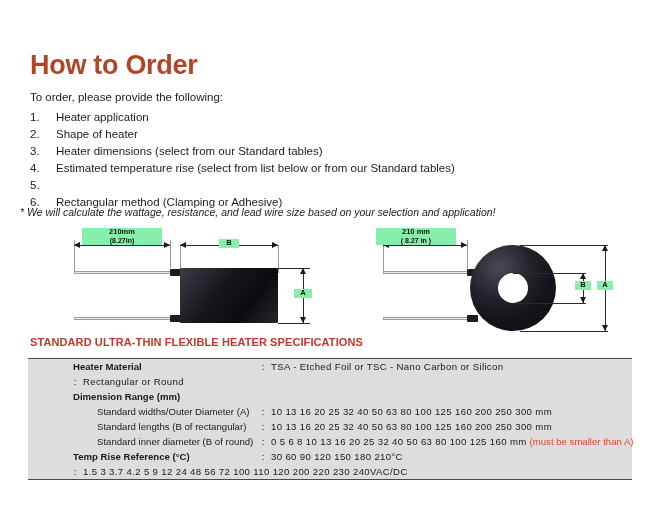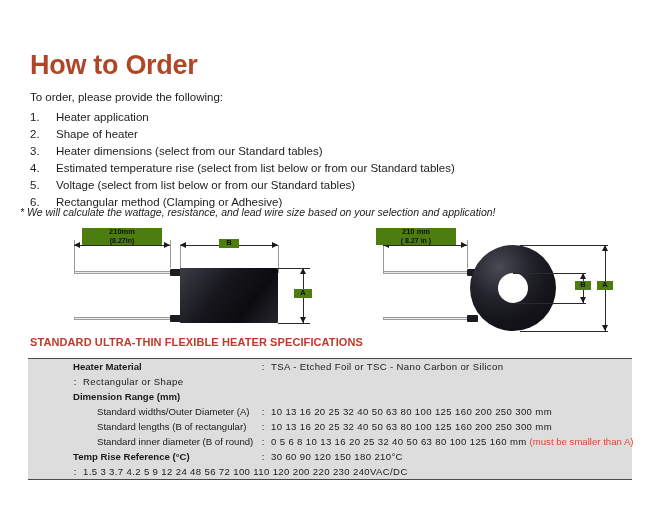--- a/index.html
+++ b/index.html
@@ -72,21 +72,21 @@
   }
 
   
   .dim-label {
     position: absolute;
     font-size: 7.5px;
     font-weight: bold;
     color: #111;
     text-align: center;
     line-height: 1.15;
-    background: #4d7c0f;
+    background: #86efac;
     white-space: nowrap;
   }
   .dim-label .sub {
     font-size: 7px;
     font-weight: bold;
   }
   .hline {
     position: absolute;
     height: 1px;
     background: #2a2a2a;
@@ -223,21 +223,20 @@
   <div class="order-item">
     <span class="order-num">3.</span>
     <span class="order-text">Heater dimensions (select from our Standard tables)</span>
   </div>
   <div class="order-item">
     <span class="order-num">4.</span>
     <span class="order-text">Estimated temperature rise (select from list below or from our Standard tables)</span>
   </div>
   <div class="order-item">
     <span class="order-num">5.</span>
-    <span class="order-text">Voltage (select from list below or from our Standard tables)</span>
   </div>
   <div class="order-item">
     <span class="order-num">6.</span>
     <span class="order-text">Rectangular method (Clamping or Adhesive)</span>
   </div>
 </div>
 
 <div class="footnote">* We will calculate the wattage, resistance, and lead wire size based on your selection and application!</div>
 
 <div class="diagrams">
@@ -317,21 +316,21 @@
 <div class="spec-table">
 
   <div class="spec-row bold">
     <span class="sp-label">Heater Material</span>
     <span class="sp-colon">:</span>
     <span class="sp-value">TSA  - Etched Foil  or  TSC - Nano Carbon  or  Silicon</span>
   </div>
 
   <div class="spec-row bold">
     <span class="sp-colon">:</span>
-    <span class="sp-value">Rectangular or Shape</span>
+    <span class="sp-value">Rectangular or Round</span>
   </div>
 
   <div class="spec-row bold">
     <span class="sp-label">Dimension Range (mm)</span>
     <span class="sp-colon"></span>
     <span class="sp-value"></span>
   </div>
 
   <div class="spec-row">
     <span class="sp-label indent">Standard widths/Outer Diameter (A)</span>

